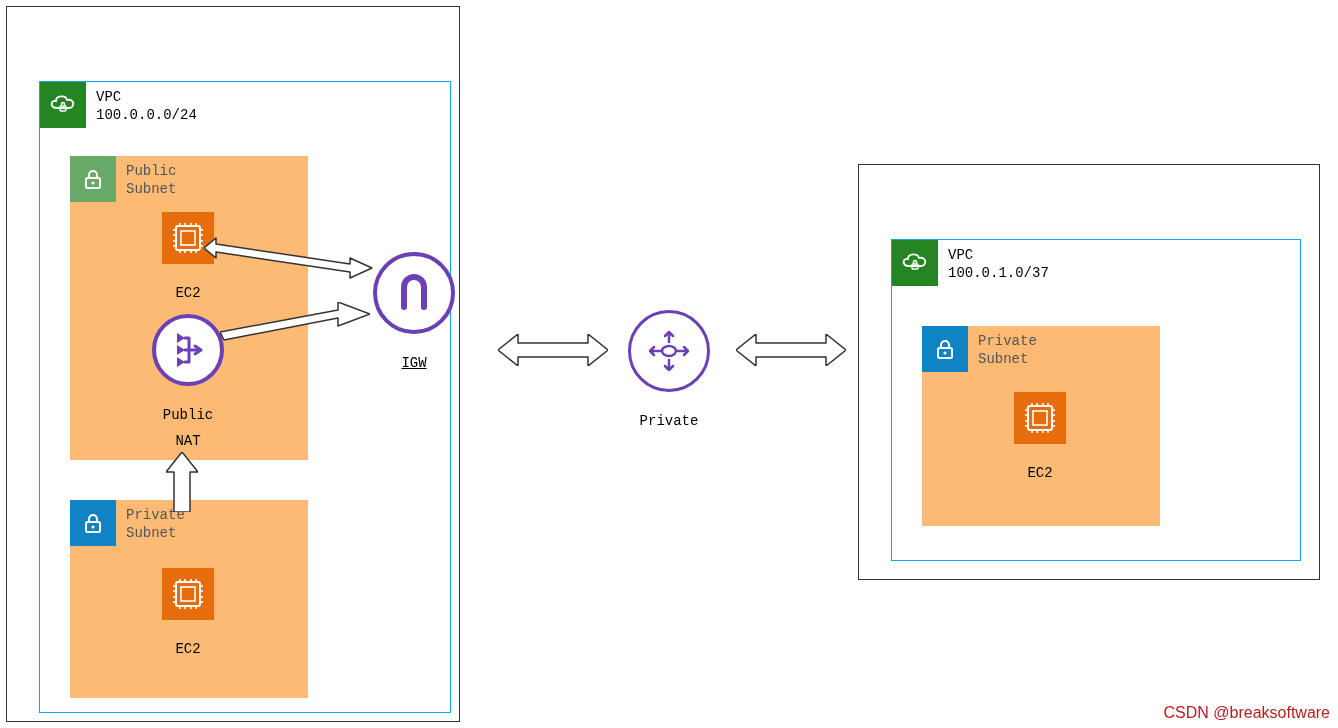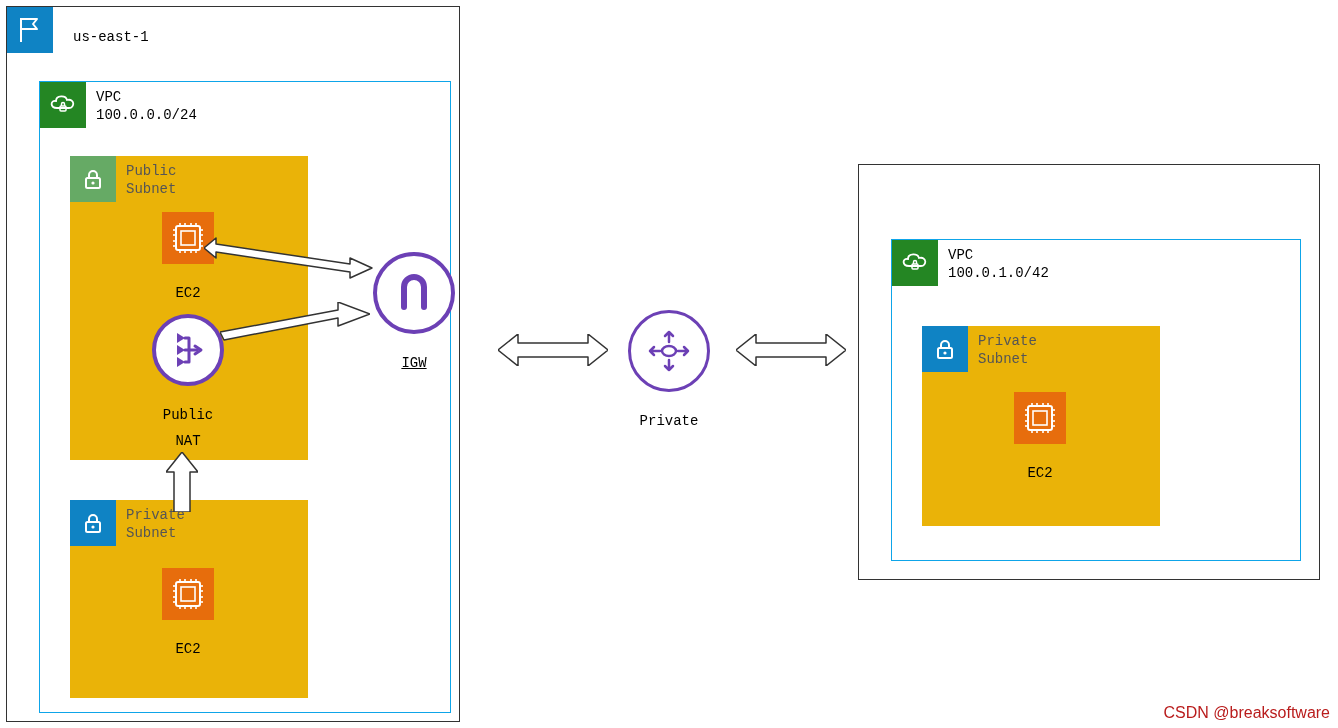--- a/index.html
+++ b/index.html
@@ -47,21 +47,21 @@
     width: 46px;
     height: 46px;
     background: #248623;
     display: flex;
     align-items: center;
     justify-content: center;
   }
   .vpc-labels { padding-top: 6px; line-height: 1.3; }
   .subnet-box {
     position: absolute;
-    background: #eab308;
+    background: #fdba74;
   }
   .subnet-header {
     display: flex;
     align-items: flex-start;
     gap: 10px;
   }
   .badge-subnet {
     width: 46px;
     height: 46px;
     display: flex;
@@ -97,28 +97,20 @@
     bottom: 6px;
     color: #b91c1c;
     font-family: Liberation Sans, sans-serif;
     font-size: 16px;
   }
 </style>
 </head>
 <body>
 
 <div class="region-box" style="left:6px; top:6px; width:454px; height:716px;">
-  <div class="region-header">
-    <div class="badge-region">
-      <svg width="30" height="30" viewBox="0 0 30 30">
-        <path d="M6 3 v24 M6 4 h16 l-4 5 l4 5 H6" fill="none" stroke="#fff" stroke-width="2" stroke-linejoin="round"></path>
-      </svg>
-    </div>
-    <span style="padding-top:14px;">us-east-1</span>
-  </div>
 
   <div class="vpc-box" style="left:32px; top:74px; width:412px; height:632px;">
     <div class="vpc-header">
       <div class="badge-vpc">
         <svg width="34" height="34" viewBox="0 0 34 34">
           <path d="M11 20 C4 20 4 12 10 13 C10 7 20 7 21 12 C29 10 29 20 23 20 Z" fill="none" stroke="#fff" stroke-width="1.8"></path>
           <rect x="14" y="18" width="6" height="5" rx="1" fill="none" stroke="#fff" stroke-width="1.5"></rect>
           <path d="M15.5 18 v-2 a1.5 1.5 0 0 1 3 0 v2" fill="none" stroke="#fff" stroke-width="1.5"></path>
         </svg>
       </div>
@@ -263,21 +255,21 @@
     <div class="vpc-header">
       <div class="badge-vpc">
         <svg width="34" height="34" viewBox="0 0 34 34">
           <path d="M11 20 C4 20 4 12 10 13 C10 7 20 7 21 12 C29 10 29 20 23 20 Z" fill="none" stroke="#fff" stroke-width="1.8"></path>
           <rect x="14" y="18" width="6" height="5" rx="1" fill="none" stroke="#fff" stroke-width="1.5"></rect>
           <path d="M15.5 18 v-2 a1.5 1.5 0 0 1 3 0 v2" fill="none" stroke="#fff" stroke-width="1.5"></path>
         </svg>
       </div>
       <div class="vpc-labels">
         <div>VPC</div>
-        <div>100.0.1.0/42</div>
+        <div>100.0.1.0/37</div>
       </div>
     </div>
 
     <div class="subnet-box" style="left:30px; top:86px; width:238px; height:200px;">
       <div class="subnet-header">
         <div class="badge-subnet badge-private">
           <svg width="30" height="30" viewBox="0 0 30 30">
             <rect x="8" y="14" width="14" height="10" rx="1.5" fill="none" stroke="#fff" stroke-width="2"></rect>
             <path d="M11 14 v-3 a4 4 0 0 1 8 0 v3" fill="none" stroke="#fff" stroke-width="2"></path>
             <circle cx="15" cy="19" r="1.6" fill="#fff"></circle>

